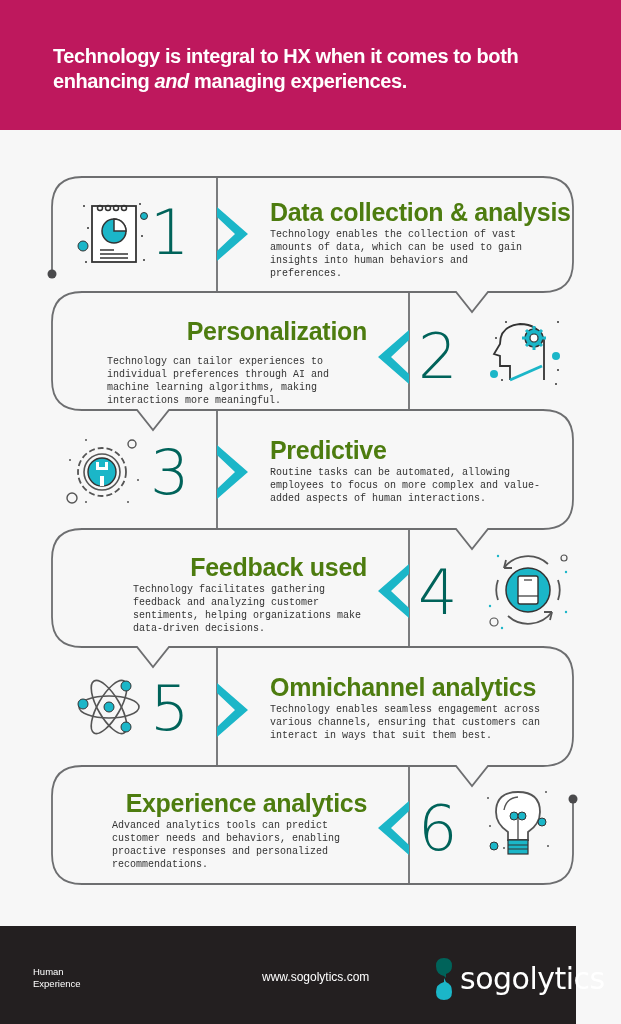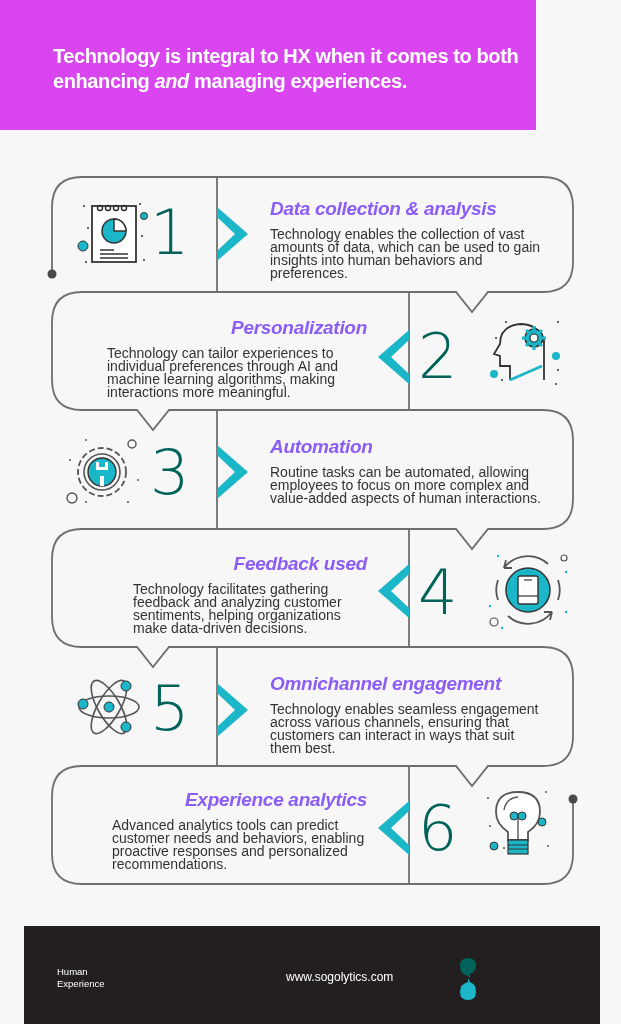--- a/index.html
+++ b/index.html
@@ -1,25 +1,25 @@
 <!DOCTYPE html>
 <html><head>
 <meta charset="utf-8">
 <style>
   html,body{margin:0;padding:0;}
   body{width:621px;height:1024px;position:relative;background:#f7f7f7;font-family:"Liberation Sans",sans-serif;overflow:hidden;}
-  .header{position:absolute;left:0;top:0;width:536px;height:130px;background:#d946ef;}
+  .header{position:absolute;left:0;top:0;width:621px;height:130px;background:#be185d;}
   .header-title{position:absolute;left:53px;top:44px;width:520px;color:#fff;font-weight:bold;font-size:20px;line-height:25px;letter-spacing:-0.4px;}
   .header-title em{font-style:italic;}
   .frame{position:absolute;left:0;top:0;}
   .num{position:absolute;font-size:62px;line-height:62px;color:#00635a;font-family:"DejaVu Sans",sans-serif;font-weight:300;}
-  .title{position:absolute;font-weight:bold;font-size:19px;color:#8b5cf6;letter-spacing:-0.3px;white-space:nowrap;font-style:italic;}
-  .desc{position:absolute;font-size:14px;line-height:13px;color:#333;width:270px;}
+  .title{position:absolute;font-weight:bold;font-size:25px;color:#4d7c0f;letter-spacing:-0.3px;white-space:nowrap;}
+  .desc{position:absolute;font-size:10px;line-height:13px;color:#333;width:270px;font-family:Liberation Mono, monospace;}
   .right-align{text-align:right;}
-  .footer{position:absolute;left:0;top:926px;width:576px;height:98px;background:#231f20;margin-left:24px;}
+  .footer{position:absolute;left:0;top:926px;width:576px;height:98px;background:#231f20;}
   .foot-hx{position:absolute;left:33px;top:40px;color:#fff;font-size:9.5px;line-height:12px;}
   .foot-url{position:absolute;left:262px;top:44px;color:#fff;font-size:12px;}
   .foot-logo{position:absolute;left:434px;top:30px;width:170px;height:46px;}
   .foot-logo-text{position:absolute;left:26px;top:5px;color:#fff;font-size:30px;font-family:"DejaVu Sans",sans-serif;letter-spacing:-0.5px;}
   .icon{position:absolute;}
 </style>
 </head>
 <body>
 
 <div class="header">
@@ -85,21 +85,21 @@
         <circle cx="66" cy="6" r="1"></circle>
       </g>
   </svg>
   <div class="num" style="left:150px;top:202px">1</div>
   <div class="title" style="left:270px;top:198px">Data collection &amp; analysis</div>
   <div class="desc" style="left:270px;top:228px;width:275px">Technology enables the collection of vast amounts of data, which can be used to gain insights into human behaviors and preferences.</div>
 </div>
 
 <div>
   <div class="title right-align" style="left:100px;top:317px;width:267px">Personalization</div>
-  <div class="desc" style="left:107px;top:347px;width:262px">Technology can tailor experiences to individual preferences through AI and machine learning algorithms, making interactions more meaningful.</div>
+  <div class="desc" style="left:107px;top:355px;width:262px">Technology can tailor experiences to individual preferences through AI and machine learning algorithms, making interactions more meaningful.</div>
   <div class="num" style="left:418px;top:326px">2</div>
   <svg class="icon" style="left:486px;top:318px" width="80" height="70" viewBox="0 0 80 70">
     <path d="M24,62 L24,48 L14,48 L14,38 L8,36 L14,26 Q14,8 34,6 Q52,6 58,22 L58,62" fill="none" stroke="#333" stroke-width="1.8"></path>
     <path d="M24,62 L56,48" stroke="#1bb6c8" stroke-width="3"></path>
     <circle cx="48" cy="20" r="9" fill="#1bb6c8" stroke="#333" stroke-width="1.5"></circle>
     <circle cx="48" cy="20" r="4" fill="#fff" stroke="#333" stroke-width="1.2"></circle>
     <g stroke="#1bb6c8" stroke-width="3">
         <line x1="48" y1="8" x2="48" y2="32"></line>
         <line x1="36" y1="20" x2="60" y2="20"></line>
         <line x1="40" y1="12" x2="56" y2="28"></line>
@@ -130,21 +130,21 @@
     <circle cx="8" cy="62" r="5" fill="none" stroke="#555" stroke-width="1.4"></circle>
     <g fill="#555">
         <circle cx="6" cy="24" r="1"></circle>
         <circle cx="22" cy="4" r="1"></circle>
         <circle cx="74" cy="44" r="1"></circle>
         <circle cx="64" cy="66" r="1"></circle>
         <circle cx="22" cy="66" r="1"></circle>
       </g>
   </svg>
   <div class="num" style="left:150px;top:442px">3</div>
-  <div class="title" style="left:270px;top:436px">Automation</div>
+  <div class="title" style="left:270px;top:436px">Predictive</div>
   <div class="desc" style="left:270px;top:466px;width:275px">Routine tasks can be automated, allowing employees to focus on more complex and value-added aspects of human interactions.</div>
 </div>
 
 <div>
   <div class="title right-align" style="left:100px;top:553px;width:267px">Feedback used</div>
   <div class="desc" style="left:133px;top:583px;width:240px">Technology facilitates gathering feedback and analyzing customer sentiments, helping organizations make data-driven decisions.</div>
   <div class="num" style="left:418px;top:562px">4</div>
   <svg class="icon" style="left:486px;top:550px" width="84" height="80" viewBox="0 0 84 80">
     <path d="M62,14 A30,30 0 0 0 18,18" fill="none" stroke="#555" stroke-width="1.8"></path>
     <path d="M18,18 L20,10 M18,18 L26,18" stroke="#555" stroke-width="1.8" fill="none"></path>
@@ -174,21 +174,21 @@
       <ellipse cx="35" cy="33" rx="30" ry="11"></ellipse>
       <ellipse cx="35" cy="33" rx="30" ry="11" transform="rotate(60 35 33)"></ellipse>
       <ellipse cx="35" cy="33" rx="30" ry="11" transform="rotate(-60 35 33)"></ellipse>
     </g>
     <circle cx="35" cy="33" r="5" fill="#1bb6c8" stroke="#333" stroke-width="1"></circle>
     <circle cx="52" cy="12" r="5" fill="#1bb6c8" stroke="#333" stroke-width="1"></circle>
     <circle cx="9" cy="30" r="5" fill="#1bb6c8" stroke="#333" stroke-width="1"></circle>
     <circle cx="52" cy="53" r="5" fill="#1bb6c8" stroke="#333" stroke-width="1"></circle>
   </svg>
   <div class="num" style="left:150px;top:678px">5</div>
-  <div class="title" style="left:270px;top:673px">Omnichannel engagement</div>
+  <div class="title" style="left:270px;top:673px">Omnichannel analytics</div>
   <div class="desc" style="left:270px;top:703px;width:275px">Technology enables seamless engagement across various channels, ensuring that customers can interact in ways that suit them best.</div>
 </div>
 
 <div>
   <div class="title right-align" style="left:100px;top:789px;width:267px">Experience analytics</div>
   <div class="desc" style="left:112px;top:819px;width:262px">Advanced analytics tools can predict customer needs and behaviors, enabling proactive responses and personalized recommendations.</div>
   <div class="num" style="left:418px;top:798px">6</div>
   <svg class="icon" style="left:484px;top:788px" width="70" height="72" viewBox="0 0 70 72">
     <path d="M24,52 L24,44 Q12,36 12,24 Q12,4 34,4 Q56,4 56,24 Q56,36 44,44 L44,52 Z" fill="#fff" stroke="#555" stroke-width="1.8"></path>
     <path d="M20,22 Q22,10 34,9" fill="none" stroke="#555" stroke-width="1.4"></path>
@@ -214,14 +214,15 @@
   <div class="foot-hx">
     <div>Human</div>
     <div>Experience</div>
   </div>
   <div class="foot-url">www.sogolytics.com</div>
   <div class="foot-logo">
     <svg width="22" height="46" viewBox="0 0 22 46" style="position:absolute;left:0;top:0">
       <path d="M10,2 Q2,2 2,10 Q2,18 10,20 L12,22 L12,18 Q18,16 18,10 Q18,2 10,2 Z" fill="#00635a"></path>
       <path d="M10,44 Q2,44 2,36 Q2,28 10,26 L10,22 L12,26 Q18,28 18,36 Q18,44 10,44 Z" fill="#1bb6c8"></path>
     </svg>
+    <div class="foot-logo-text">sogolytics</div>
   </div>
 </div>
 
 </body></html>

